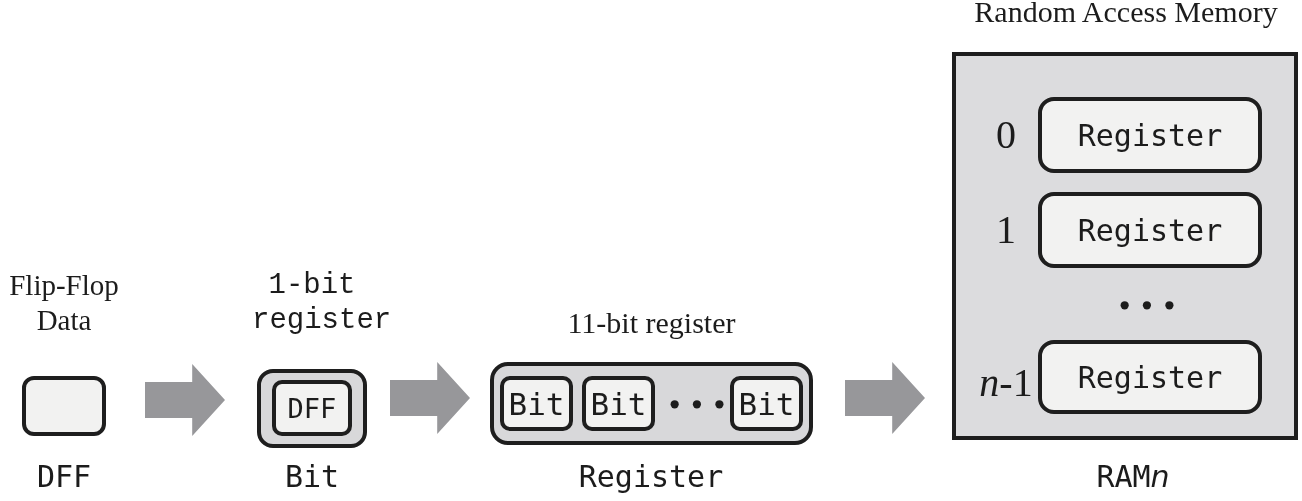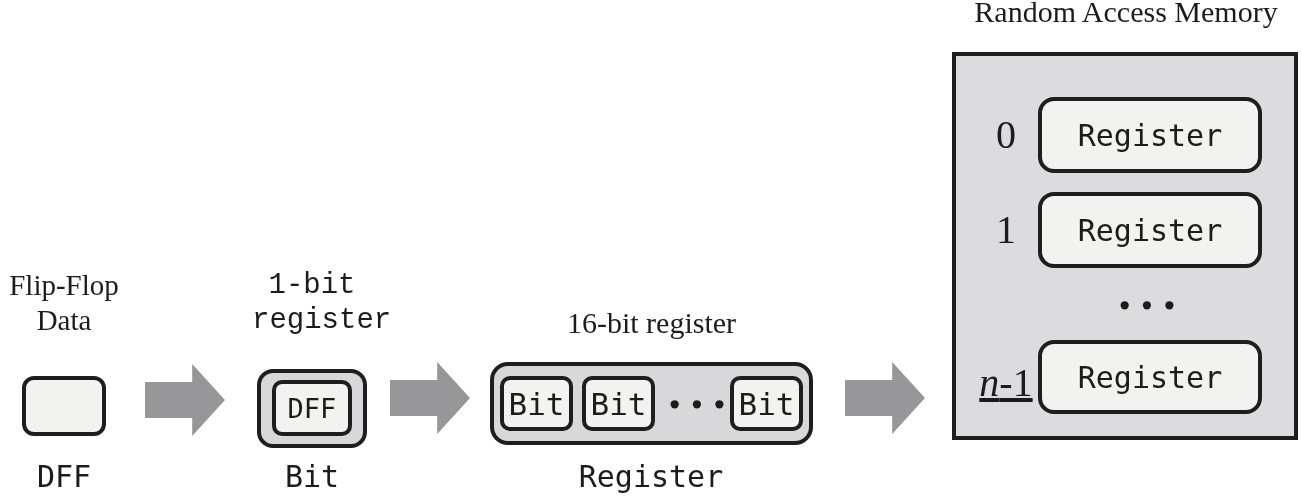--- a/index.html
+++ b/index.html
@@ -58,21 +58,21 @@
   </div>
   <div class="box mid" style="left:257px;top:369px;width:110px;height:79px;border-radius:16px;">
     <div class="box flex-center" style="left:11px;top:7px;width:80px;height:56px;border-radius:10px;">
       <span class="mono-in" style="font-size:27px;">DFF</span>
     </div>
   </div>
   <div class="cap" style="left:252px;top:459px;width:120px;">Bit</div>
 
   <div class="arrow" style="left:390px;top:362px;width:80px;height:72px;"></div>
 
-  <div class="lbl-serif" style="left:490px;top:305px;width:323px;font-size:30px;">16-bit register</div>
+  <div class="lbl-serif" style="left:490px;top:305px;width:323px;font-size:30px;">11-bit register</div>
   <div class="box mid" style="left:490px;top:362px;width:323px;height:83px;border-radius:18px;">
     <div class="box flex-center" style="left:6px;top:10px;width:73px;height:55px;border-radius:10px;">
       <span class="mono-in" style="font-size:31px;">Bit</span>
     </div>
     <div class="box flex-center" style="left:88px;top:10px;width:73px;height:55px;border-radius:10px;">
       <span class="mono-in" style="font-size:31px;">Bit</span>
     </div>
     <div class="dots" style="left:173px;top:5px;">...</div>
     <div class="box flex-center" style="left:236px;top:10px;width:73px;height:55px;border-radius:10px;">
       <span class="mono-in" style="font-size:31px;">Bit</span>
@@ -95,22 +95,25 @@
 
     <div class="idx" style="left:14px;top:151px;width:72px;">
       <span class="it-serif"></span><span>1</span>
     </div>
     <div class="box flex-center" style="left:82px;top:136px;width:224px;height:76px;border-radius:16px;">
       <span class="mono-in" style="font-size:30px;">Register</span>
     </div>
 
     <div class="dots" style="left:161px;top:216px;">...</div>
 
-    <div class="idx" style="left:14px;top:304px;width:72px;text-decoration:underline;">
+    <div class="idx" style="left:14px;top:304px;width:72px;">
       <span class="it-serif">n</span><span>-1</span>
     </div>
     <div class="box flex-center" style="left:82px;top:284px;width:224px;height:74px;border-radius:16px;">
       <span class="mono-in" style="font-size:30px;">Register</span>
     </div>
   </div>
 
+  <div class="cap" style="left:1013px;top:459px;width:240px;">
+    <span>RAM</span><span class="it-sans">n</span>
+  </div>
 
 </div>
 
 </body></html>

